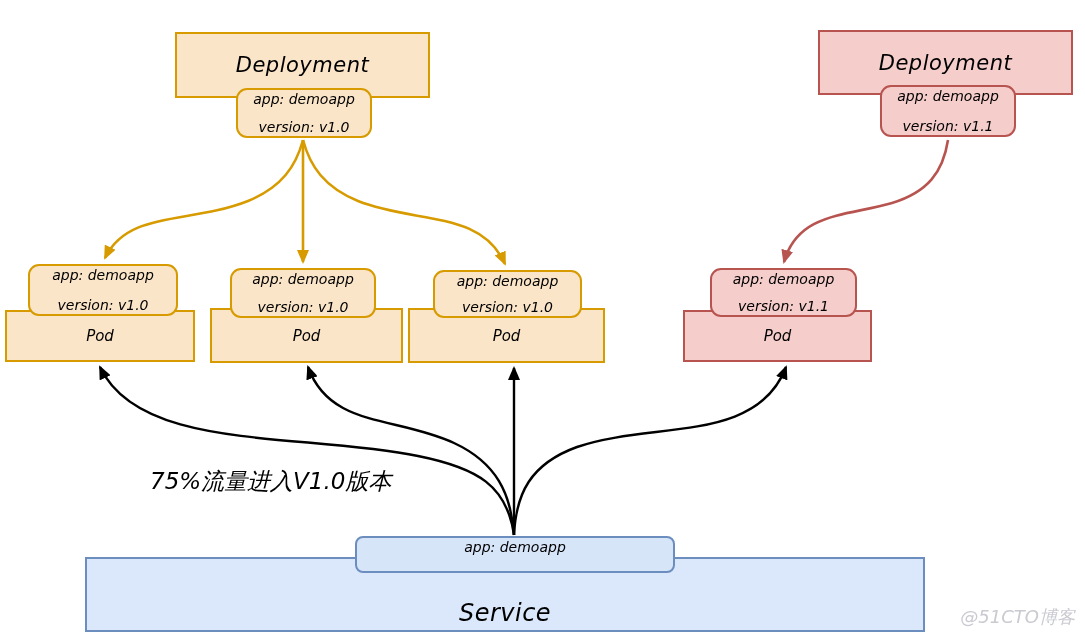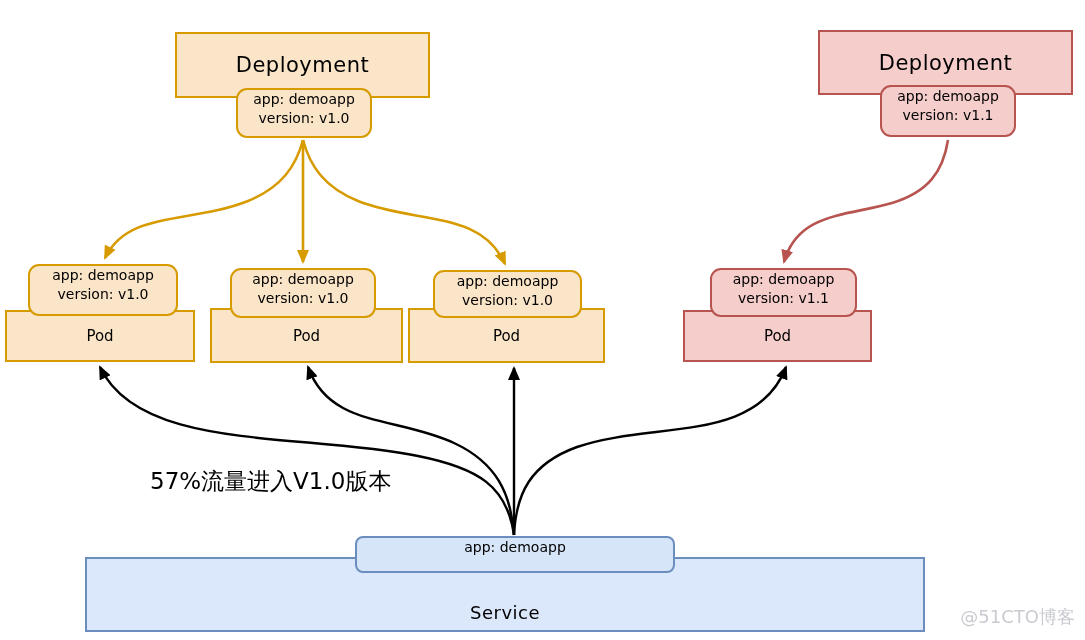--- a/index.html
+++ b/index.html
@@ -2,41 +2,41 @@
 <html style="--orange-border: #D79B00; --orange-fill: #FBE5C8; --red-border: #B85450; --red-fill: #F5CDCB; --blue-border: #6C8EBF; --blue-fill: #DBE8FB; --blue-pill-fill: #D7E5F9; --arrow-black: #000000; --text: #000000; --watermark: #C9CBD1;"><head>
 <meta charset="utf-8">
 <style>
   html,body { margin:0; padding:0; }
   body {
     width:1085px; height:640px; position:relative; overflow:hidden;
     background:#ffffff;
     font-family:"DejaVu Sans","Liberation Sans",sans-serif;
     color:#000;
   }
-  .canvas { position:absolute; inset:0; width:1085px; height:640px; }
+  .canvas { position:absolute; inset:0; width:1085px; height:640px;font-style:italic; }
   svg.arrow-layer { position:absolute; left:0; top:0; z-index:1; }
 
   .rect {
     position:absolute; z-index:2; box-sizing:border-box;
     border:2px solid; display:flex; align-items:center; justify-content:center;
   }
   .pill {
     position:absolute; z-index:3; box-sizing:border-box;
     border:2px solid; border-radius:11px;
-    display:flex; flex-direction:column; align-items:center; justify-content:flex-start;
+    display:flex; flex-direction:column; align-items:center; justify-content:space-between;
     gap:5px; font-size:14px; line-height:1; padding:2px 4px;
   }
   .orange { background:var(--orange-fill,#FBE5C8); border-color:var(--orange-border,#D79B00); }
   .red    { background:var(--red-fill,#F5CDCB);    border-color:var(--red-border,#B85450); }
   .blue   { background:var(--blue-fill,#DBE8FB);   border-color:var(--blue-border,#6C8EBF); }
   .pill.blue { background:var(--blue-pill-fill,#D7E5F9); border-radius:8px; }
 
   .dep-title { font-size:21px; letter-spacing:0.5px; }
   .pod-title { font-size:15px; }
-  .svc-title { font-size:18px; letter-spacing:0.5px;margin-top:36px; }
+  .svc-title { font-size:24px; letter-spacing:0.5px;margin-top:36px; }
 
   .annotation {
     position:absolute; z-index:4; font-size:23px; white-space:nowrap;
     color:var(--text,#000);
   }
   .watermark {
     position:absolute; z-index:4; right:10px; bottom:11px;
     font-size:18px; color:var(--watermark,#C9CBD1);
   }
 
@@ -127,16 +127,16 @@
     <span>version: v1.1</span>
   </div>
 
   <div class="rect blue" style="left:85px; top:557px; width:840px; height:75px;">
     <span class="svc-title">Service</span>
   </div>
   <div class="pill blue" style="left:355px; top:536px; width:320px; height:37px;">
     <span>app: demoapp</span>
   </div>
 
-  <div class="annotation" style="left:150px; top:466px;">57%流量进入V1.0版本</div>
+  <div class="annotation" style="left:150px; top:466px;">75%流量进入V1.0版本</div>
 
   <div class="watermark">@51CTO博客</div>
 </div>
 
 </body></html>

